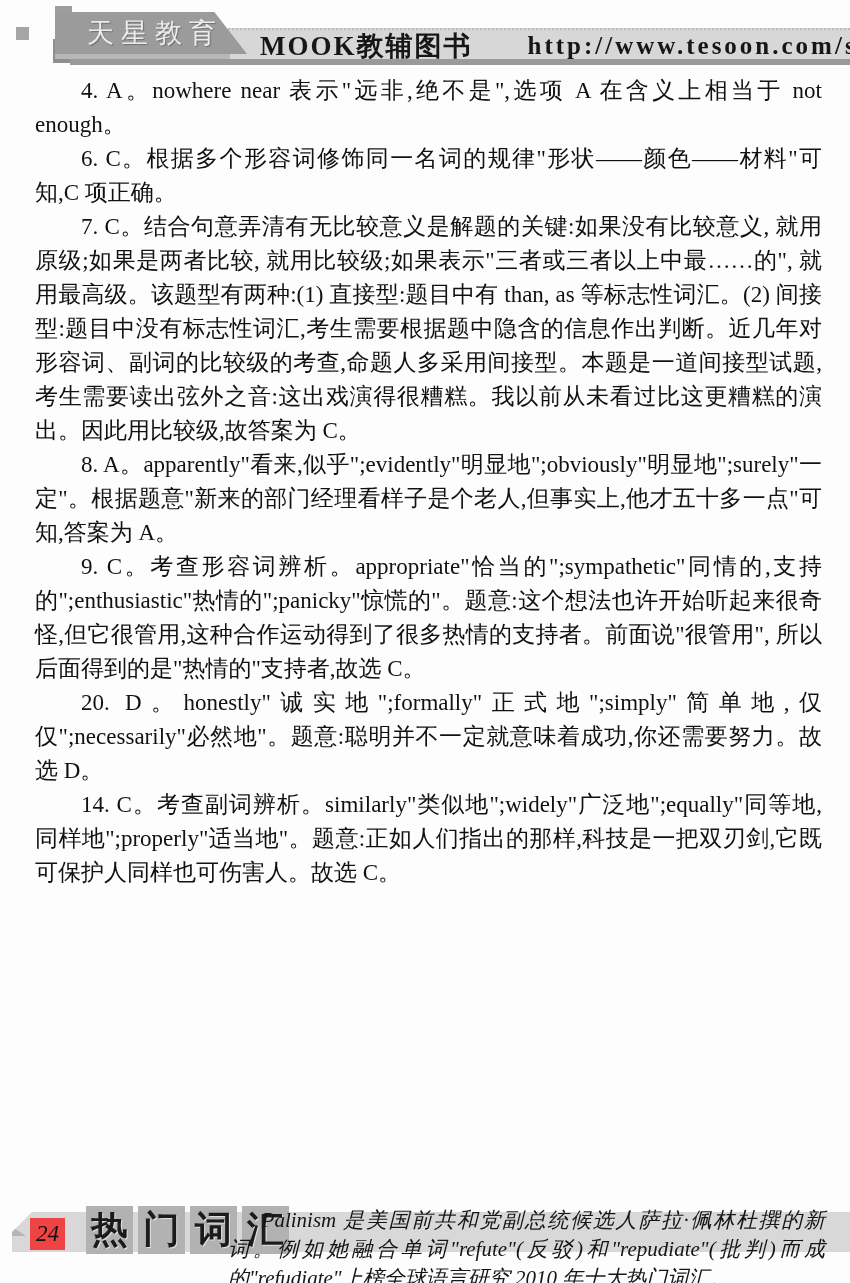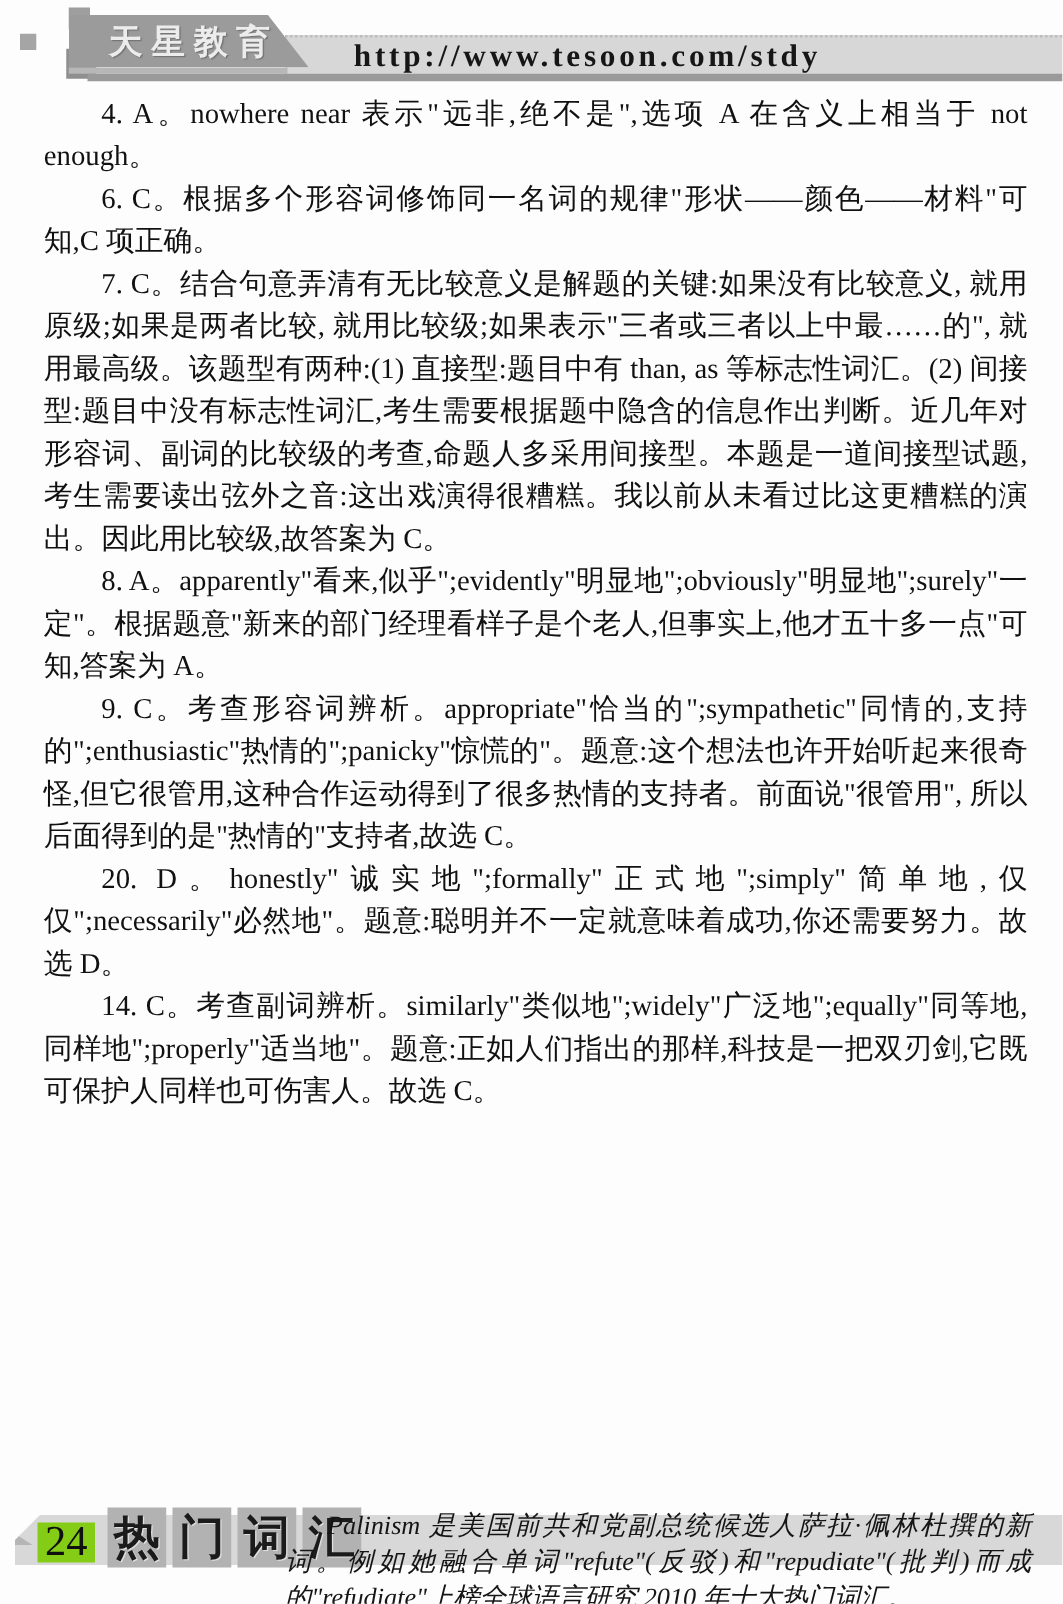--- a/index.html
+++ b/index.html
@@ -29,21 +29,21 @@
     font-weight:bold;font-size:25px;color:#161616;
     margin-left:55px;letter-spacing:3px;white-space:nowrap;
   }
   .banner{
     position:absolute;left:55px;top:12px;width:192px;height:42px;
     background:#9b9b9b;
     clip-path:polygon(0 0,83% 0,100% 100%,0 100%);
     display:flex;align-items:center;
   }
   .logo-txt{
-    margin-left:32px;font-weight:bold;font-size:27px;letter-spacing:7px;
+    margin-left:32px;font-weight:normal;font-size:27px;letter-spacing:7px;
     color:#ececec;text-shadow:1px 1px 1px #6f6f6f;white-space:nowrap;
   }
   .hdr-underline{
     position:absolute;left:70px;top:59px;width:780px;height:6px;
     background:#9a9a9a;
   }
   .banner-tail{
     position:absolute;left:55px;top:54px;width:175px;height:5px;background:#b7b7b7;
   }
 
@@ -63,22 +63,22 @@
   }
   .fold-white{
     position:absolute;left:12px;top:1212px;width:0;height:0;
     border-top:20px solid #fdfdfd;border-right:20px solid transparent;
   }
   .fold-shadow{
     position:absolute;left:12px;top:1227px;width:0;height:0;
     border-bottom:9px solid #b5b5b5;border-right:14px solid transparent;
   }
   .page-num{
-    position:absolute;left:30px;top:1218px;font-size:34px;color:#101010;
-    background:#84cc16;padding:0 6px;line-height:32px;
+    position:absolute;left:30px;top:1218px;font-size:23px;color:#101010;
+    background:#ef4444;padding:0 6px;line-height:32px;font-style:italic;
   }
   .hot-tiles{
     position:absolute;left:86px;top:1206px;display:flex;gap:5px;
   }
   .hot-tile{
     width:47px;height:48px;background:#b2b2b2;
     display:flex;align-items:center;justify-content:center;
     font-weight:bold;font-size:37px;color:#1b1b1b;
     text-shadow:1px 1px 0 #e0e0e0;
   }
@@ -90,20 +90,21 @@
 </style>
 </head>
 <body>
 
 <div class="hdr">
   <div class="deco-sq sq1"></div>
   <div class="deco-sq sq2"></div>
   <div class="deco-sq sq3"></div>
 
   <div class="strip">
+    <span class="series">MOOK教辅图书</span>
     <span class="url">http://www.tesoon.com/stdy</span>
   </div>
 
   <div class="banner">
     <span class="logo-txt">天星教育</span>
   </div>
 
   <div class="banner-tail"></div>
   <div class="hdr-underline"></div>
 </div>

